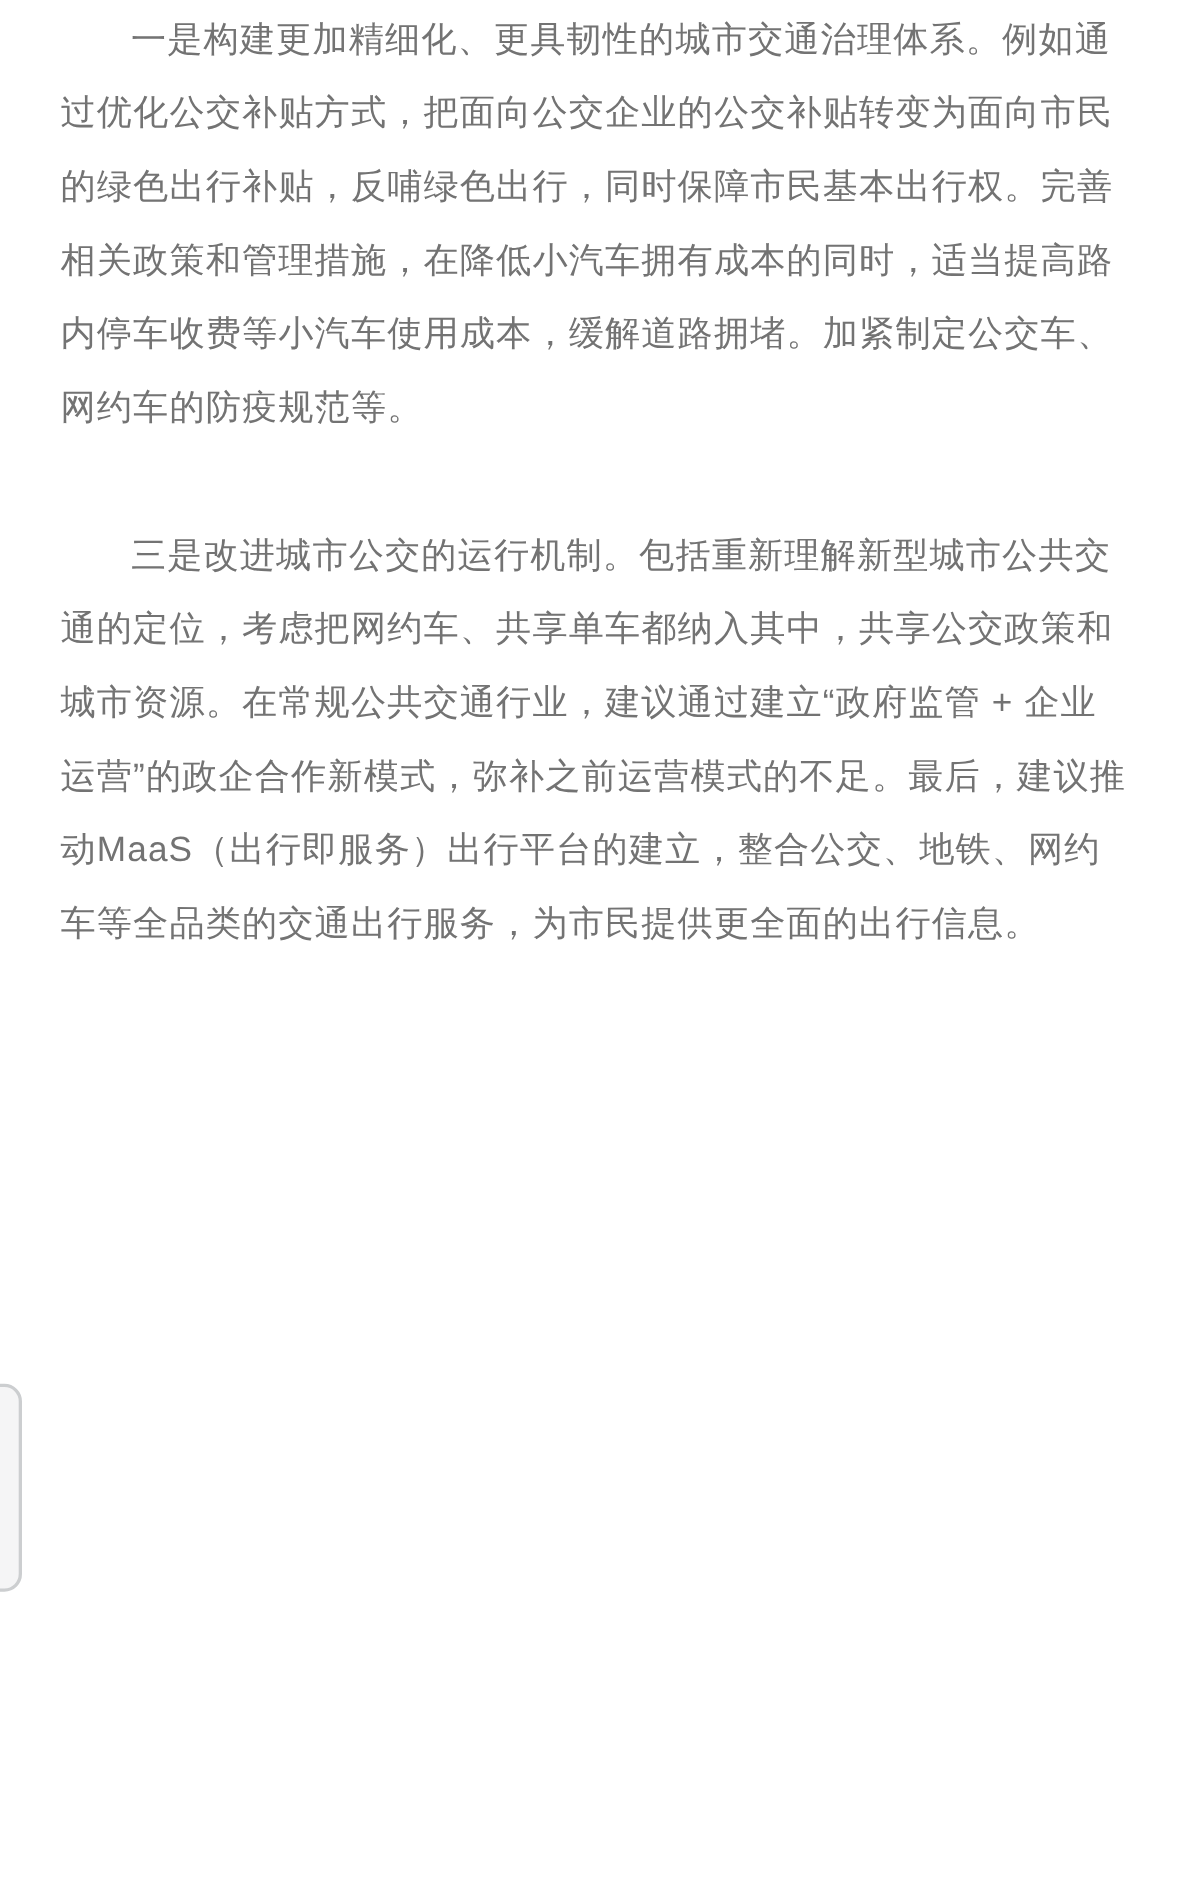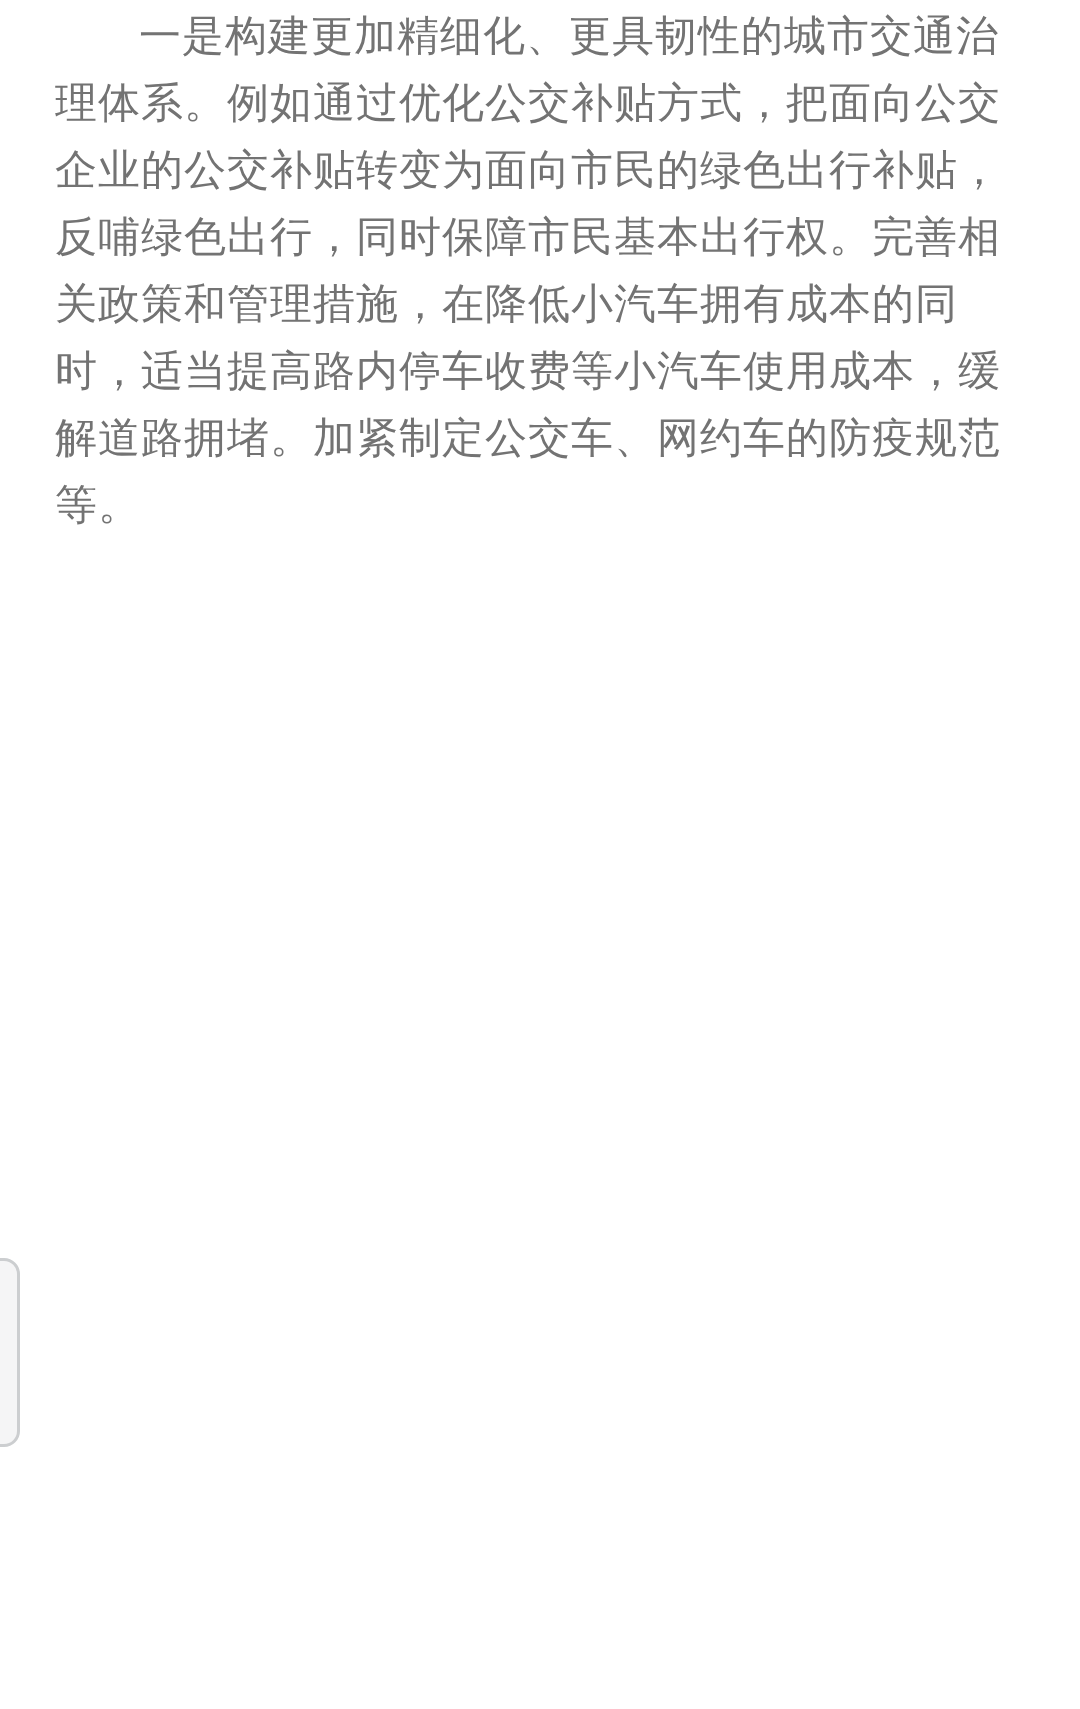--- a/index.html
+++ b/index.html
@@ -12,21 +12,21 @@
     height: 1709px;
     position: relative;
     overflow: hidden;
     font-family: "Liberation Sans", "DejaVu Sans", sans-serif;
   }
   .article {
     box-sizing: border-box;
     width: 1080px;
     padding: 2px 55px 0 55px;
     color: #737373;
-    font-size: 42px;
+    font-size: 32px;
     line-height: 67px;
     letter-spacing: 1px;
     text-align: left;
     word-break: normal;
     line-break: strict;
   }
   .article p {
     margin: 0 0 67px 0;
     text-indent: 2em;
   }
@@ -43,15 +43,16 @@
     background: #f5f5f6;
     border: 3px solid #ccced0;
     border-radius: 16px;
   }
 </style>
 </head>
 <body>
 
 <div class="article">
   <p>一是构建更加精细化、更具韧性的城市交通治理体系。例如通过优化公交补贴方式，把面向公交企业的公交补贴转变为面向市民的绿色出行补贴，反哺绿色出行，同时保障市民基本出行权。完善相关政策和管理措施，在降低小汽车拥有成本的同时，适当提高路内停车收费等小汽车使用成本，缓解道路拥堵。加紧制定公交车、网约车的防疫规范等。</p>
+  <p>三是改进城市公交的运行机制。包括重新理解新型城市公共交通的定位，考虑把网约车、共享单车都纳入其中，共享公交政策和城市资源。在常规公共交通行业，建议通过建立“政府监管 + 企业运营”的政企合作新模式，弥补之前运营模式的不足。最后，建议推动MaaS（出行即服务）出行平台的建立，整合公交、地铁、网约车等全品类的交通出行服务，为市民提供更全面的出行信息。</p>
 </div>
 
 <div class="edge-handle"></div>
 
 </body></html>

